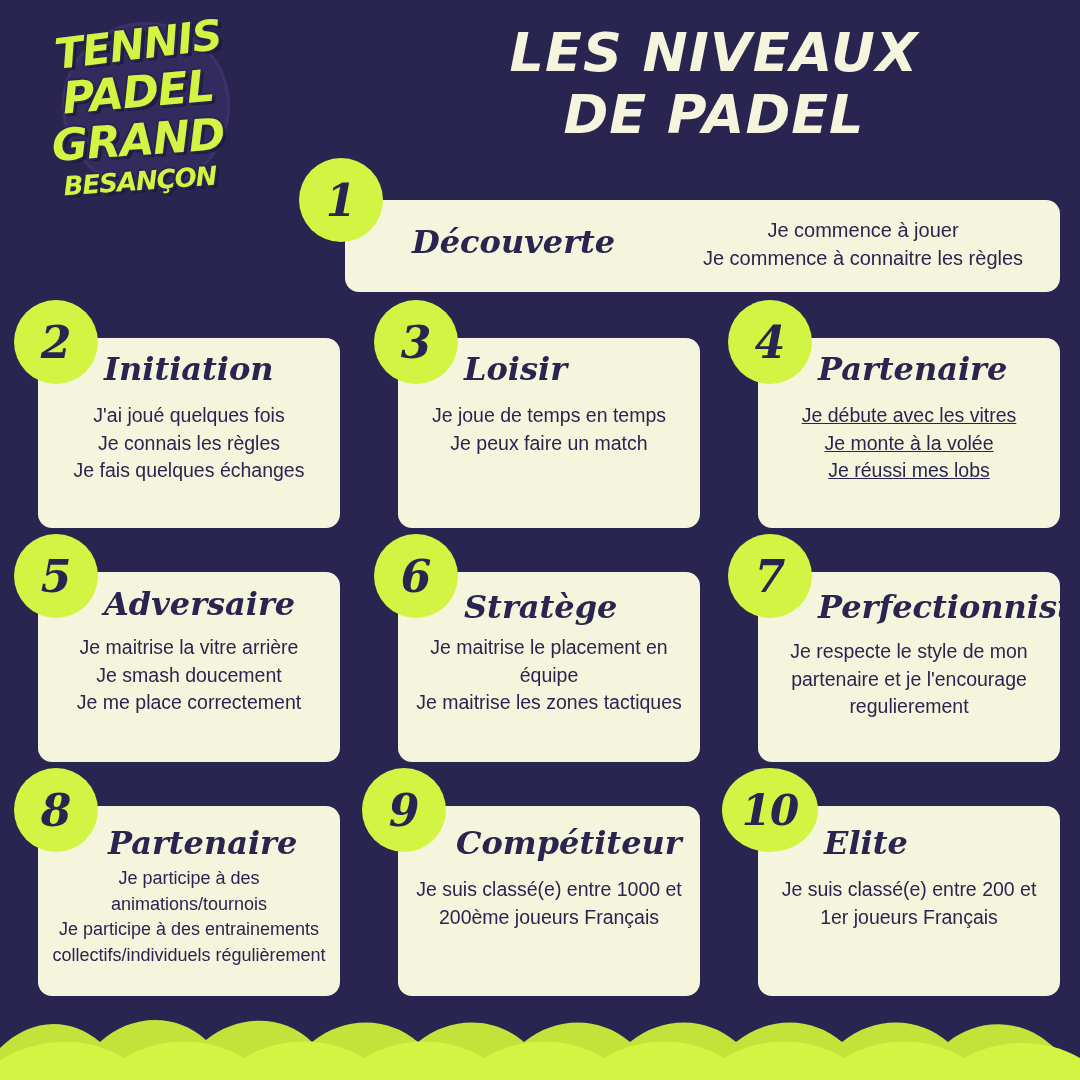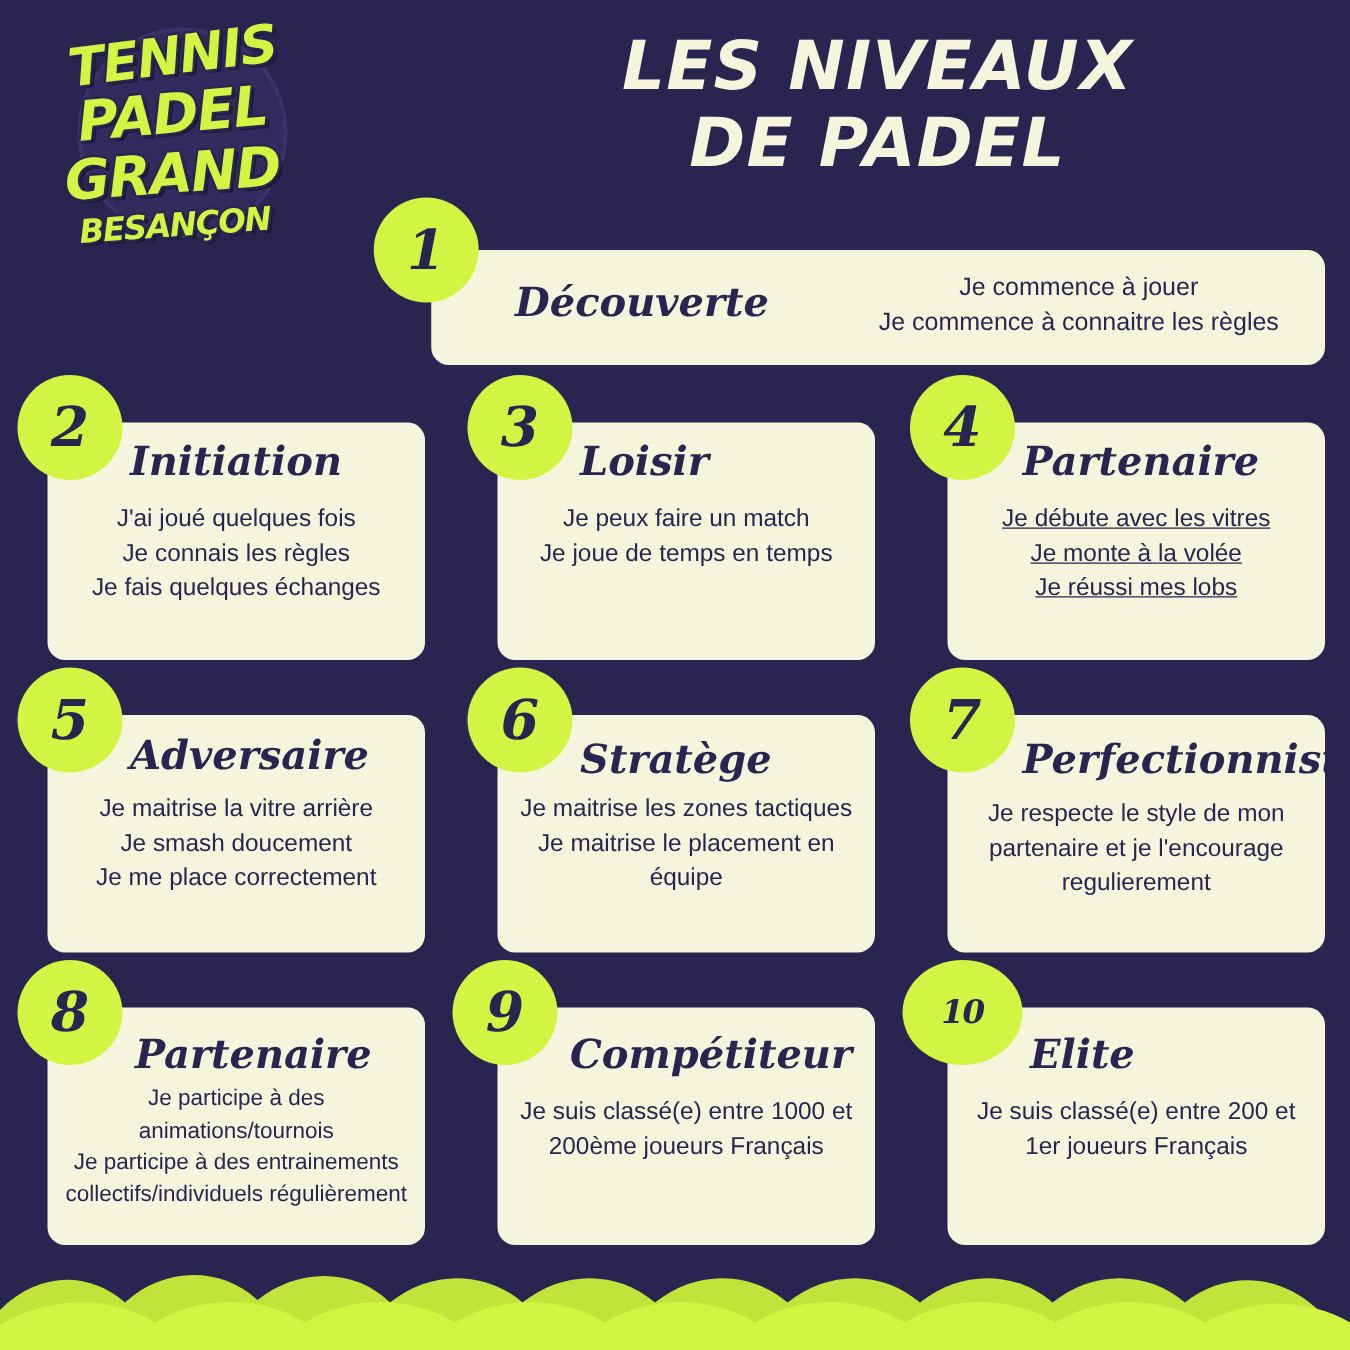--- a/index.html
+++ b/index.html
@@ -45,21 +45,21 @@
     letter-spacing: -1px;
   }
   .logo-l1 { position:absolute; top: 12px; left: -4px; width: 228px; font-size: 42px; transform: rotate(-7deg); }
   .logo-l2 { position:absolute; top: 58px; left: 4px;  width: 212px; font-size: 44px; transform: rotate(-5deg); }
   .logo-l3 { position:absolute; top: 106px; left: 0px; width: 220px; font-size: 44px; transform: rotate(-4deg); }
   .logo-l4 { position:absolute; top: 158px; left: 14px; width: 196px; font-size: 26px; transform: rotate(-4deg); }
 
   
   .title {
     position: absolute;
-    left: 372px;
+    left: 384px;
     top: 22px;
     width: 660px;
     text-align: center;
     color: #f5f4dc;
     font-family: "DejaVu Sans", sans-serif;
     font-weight: bold;
     font-style: italic;
     font-size: 54px;
     line-height: 1.14;
     letter-spacing: 1px;
@@ -80,21 +80,21 @@
     color: #2a2550;
     font-family: "DejaVu Serif", serif;
     font-weight: bold;
     font-style: italic;
     font-size: 44px;
     display: flex;
     align-items: center;
     justify-content: center;
     z-index: 5;
   }
-  .badge.ten { font-size: 26px; letter-spacing: -1px; }
+  .badge.ten { font-size: 42px; letter-spacing: -1px; }
   .card-title {
     position: absolute;
     color: #2a2550;
     font-family: "DejaVu Serif", serif;
     font-weight: bold;
     font-style: italic;
     font-size: 32px;
     white-space: nowrap;
     z-index: 6;
   }
@@ -171,22 +171,22 @@
 <div class="card-lines" style="left:44px; width:290px; top:402px;">
     <div>J'ai joué quelques fois</div>
     <div>Je connais les règles</div>
     <div>Je fais quelques échanges</div>
   </div>
 
 <div class="card col-b" id="card3"></div>
 <div class="badge" style="left:374px; top:300px;">3</div>
 <div class="card-title" style="left:464px; top:350px;">Loisir</div>
 <div class="card-lines" style="left:404px; width:290px; top:402px;">
+    <div>Je joue de temps en temps</div>
     <div>Je peux faire un match</div>
-    <div>Je joue de temps en temps</div>
   </div>
 
 <div class="card col-c" id="card4"></div>
 <div class="badge" style="left:728px; top:300px;">4</div>
 <div class="card-title" style="left:818px; top:350px;">Partenaire</div>
 <div class="card-lines" style="left:764px; width:290px; top:402px;text-decoration:underline;">
     <div>Je débute avec les vitres</div>
     <div>Je monte à la volée</div>
     <div>Je réussi mes lobs</div>
   </div>
@@ -197,22 +197,22 @@
 <div class="card-lines" style="left:44px; width:290px; top:634px;">
     <div>Je maitrise la vitre arrière</div>
     <div>Je smash doucement</div>
     <div>Je me place correctement</div>
   </div>
 
 <div class="card col-b" id="card6"></div>
 <div class="badge" style="left:374px; top:534px;">6</div>
 <div class="card-title" style="left:464px; top:588px;">Stratège</div>
 <div class="card-lines" style="left:412px; width:274px; top:634px;">
+    <div>Je maitrise le placement en équipe</div>
     <div>Je maitrise les zones tactiques</div>
-    <div>Je maitrise le placement en équipe</div>
   </div>
 
 <div class="card col-c" id="card7"></div>
 <div class="badge" style="left:728px; top:534px;">7</div>
 <div class="card-title" style="left:818px; top:588px;text-align:right;">Perfectionniste</div>
 <div class="card-lines" style="left:764px; width:290px; top:638px;">
     <div>Je respecte le style de mon partenaire et je l'encourage regulierement</div>
   </div>
 
 <div class="card col-a" id="card8"></div>

